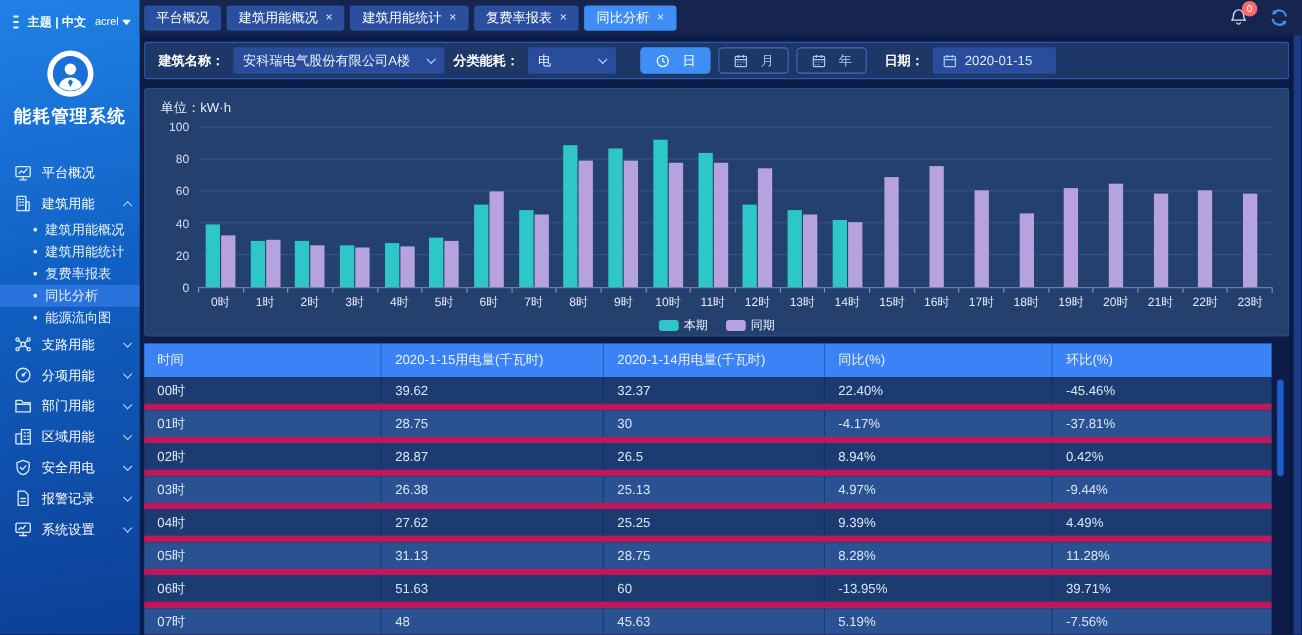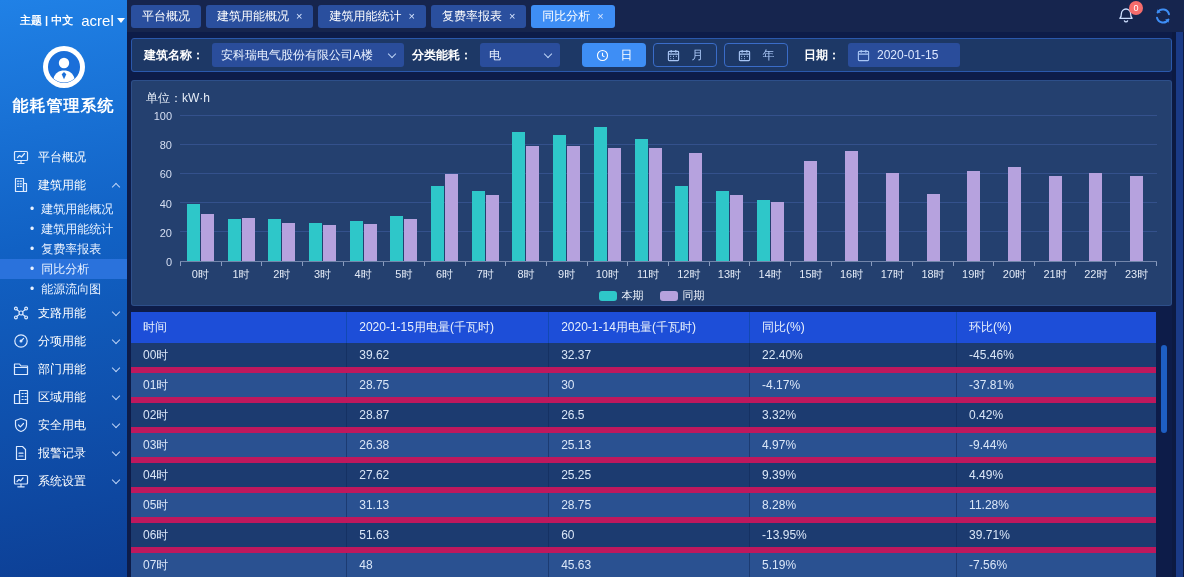--- a/index.html
+++ b/index.html
@@ -6,21 +6,21 @@
   html,body { width:1184px; height:577px; overflow:hidden;
     font-family:"Liberation Sans","DejaVu Sans",sans-serif; background:#0d1c49; color:#fff; }
   .app { display:flex; width:100%; height:100%; }
 
   
   .sidebar { width:127px; flex:0 0 127px; background:linear-gradient(170deg,#2081e6 0%,#1161c4 42%,#0d3f95 100%); position:relative; overflow:hidden; }
   .side-top { height:32px; display:flex; align-items:center; padding:8px 8px 0 12px; gap:8px; }
   .burger { width:16px; cursor:pointer; }
   .burger span { display:block; height:2px; background:#fff; margin:3px 0; border-radius:1px; }
   .theme-label { font-size:11px; font-weight:bold; white-space:nowrap; }
-  .user-wrap { display:flex; align-items:center; gap:3px; font-size:15px; cursor:pointer;text-align:right; }
+  .user-wrap { display:flex; align-items:center; gap:3px; font-size:10px; cursor:pointer;text-align:right; }
   .caret-down { width:0; height:0; border-left:4px solid transparent; border-right:4px solid transparent; border-top:5px solid #fff; }
   .avatar { width:42px; height:42px; border-radius:50%; background:#fff; margin:14px auto 8px; display:flex; align-items:center; justify-content:center; }
   .avatar svg { width:34px; height:34px; }
   .app-title { text-align:center; font-size:16px; font-weight:bold; letter-spacing:1px; margin-bottom:26px; }
   .menu { font-size:12px; }
   .menu-item { display:flex; align-items:center; height:28px; padding:0 8px 0 13px; gap:9px; cursor:pointer; color:#fff; }
   .menu-item .mi-icon { width:16px; height:16px; flex:0 0 16px; color:#dceaff; }
   .menu-item .mi-icon svg { width:16px; height:16px; fill:none; stroke:currentColor; stroke-width:1.2; stroke-linecap:round; stroke-linejoin:round; }
   .menu-item .mi-label { flex:1; white-space:nowrap; }
   .chev { width:6px; height:6px; border-right:1.5px solid #bcd2f5; border-bottom:1.5px solid #bcd2f5; flex:0 0 6px; }
@@ -75,21 +75,21 @@
   .ticks i:first-child { border-left:1px solid #8a9cbf; }
   .xlabels { display:flex; margin-left:34px; margin-top:1px; }
   .xlabel { flex:1; text-align:center; font-size:11px; color:#e2e9f6; }
   .legend { display:flex; justify-content:center; gap:16px; margin-top:6px; }
   .legend-item { display:flex; align-items:center; gap:5px; font-size:11px; color:#eef3fc; cursor:pointer; }
   .swatch { width:18px; height:10px; border-radius:3px; }
 
   
   .table-wrap { margin-top:6px; position:relative; flex:1; min-height:0; overflow:hidden; }
   .trow { display:grid; grid-template-columns:21% 19.7% 19.6% 20.2% 1fr; align-items:center; }
-  .thead { background:#1d4ed8; height:31px; font-size:12px; }
+  .thead { background:#3b82f6; height:31px; font-size:12px; }
   .thead .cell { border-left:1px solid rgba(10,70,150,.55); }
   .thead .cell:first-child { border-left:none; }
   .cell { padding-left:12px; font-size:12px; color:#e9f1fc; height:100%; display:flex; align-items:center; white-space:nowrap; overflow:hidden; }
   .tbody-row { height:30px; border-bottom:6px solid #be185d; }
   .tbody-row .cell { border-left:1px solid rgba(17,42,90,.55); color:#dae6f7; }
   .tbody-row .cell:first-child { border-left:none; }
   .tbody-row.dark { background:#1c3b70; }
   .tbody-row.light { background:#2a5191; }
   .table-inner { margin-right:16px; }
   .tscroll { position:absolute; top:33px; right:5px; width:6px; height:88px; background:#1e5ec2; border-radius:3px; }
@@ -516,21 +516,21 @@
                 <div class="cell">01时</div>
                 <div class="cell">28.75</div>
                 <div class="cell">30</div>
                 <div class="cell">-4.17%</div>
                 <div class="cell">-37.81%</div>
               </div>
               <div class="trow tbody-row dark">
                 <div class="cell">02时</div>
                 <div class="cell">28.87</div>
                 <div class="cell">26.5</div>
-                <div class="cell">3.32%</div>
+                <div class="cell">8.94%</div>
                 <div class="cell">0.42%</div>
               </div>
               <div class="trow tbody-row light">
                 <div class="cell">03时</div>
                 <div class="cell">26.38</div>
                 <div class="cell">25.13</div>
                 <div class="cell">4.97%</div>
                 <div class="cell">-9.44%</div>
               </div>
               <div class="trow tbody-row dark">

